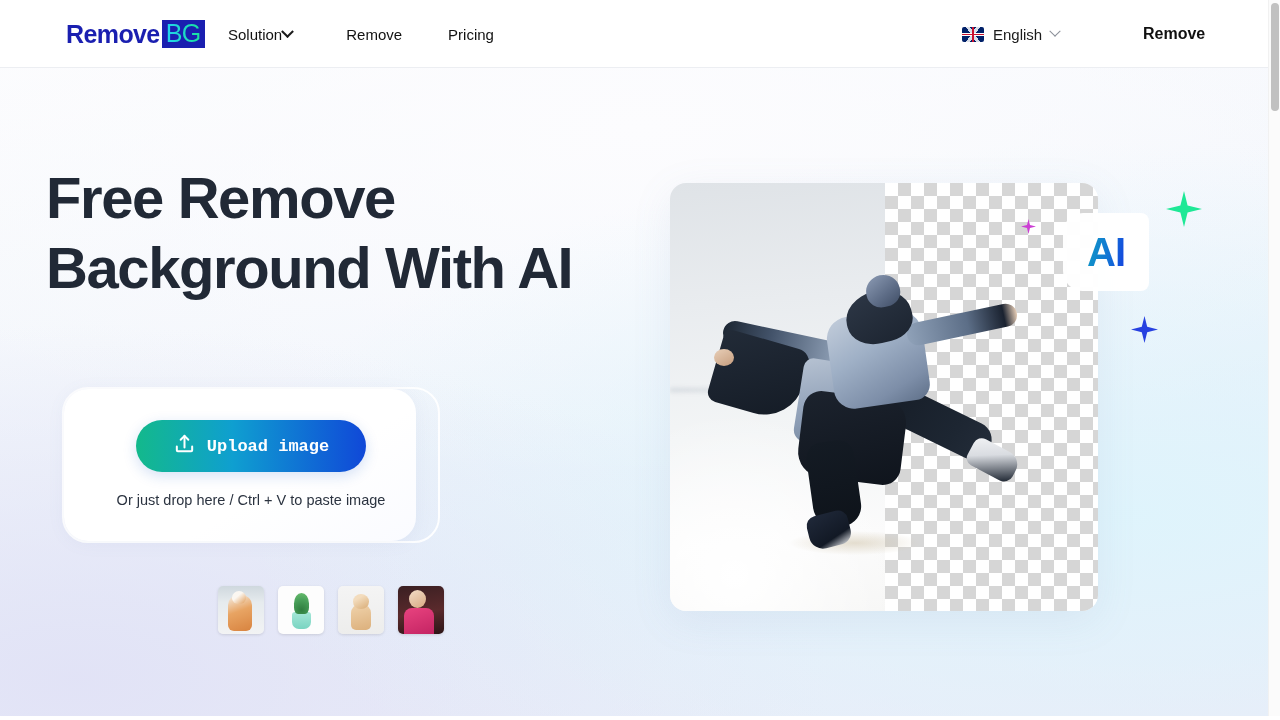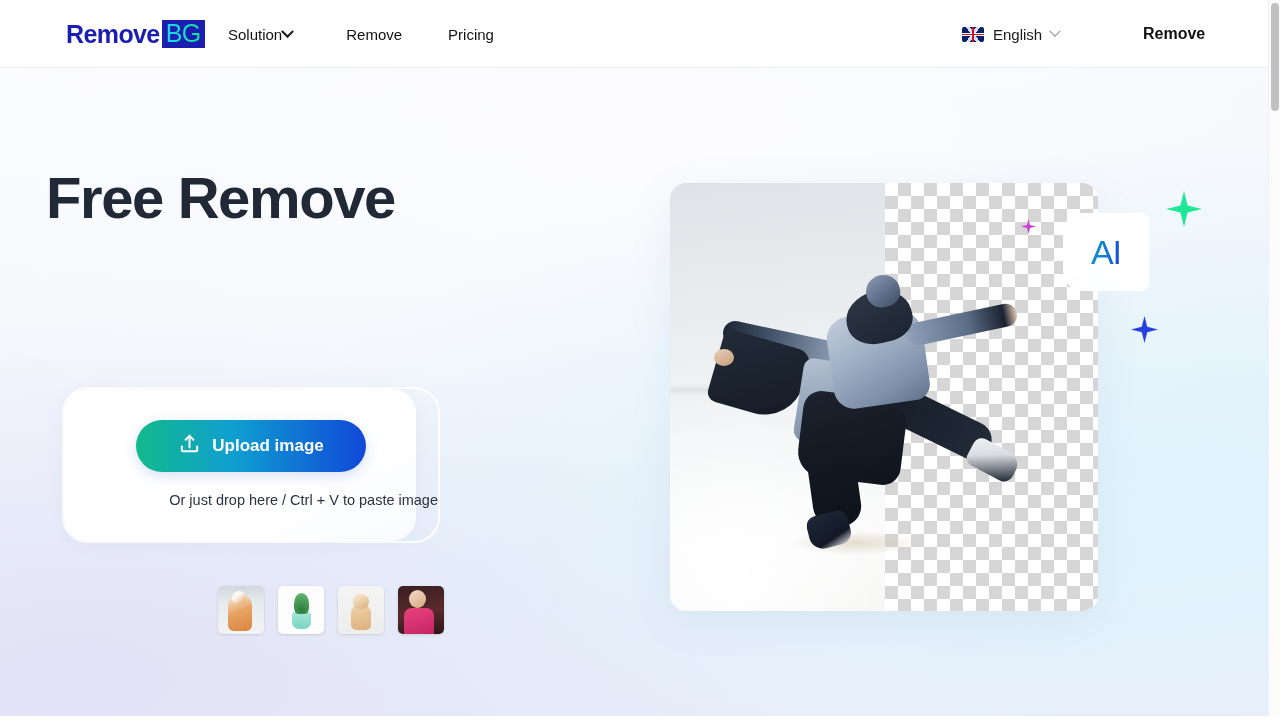--- a/index.html
+++ b/index.html
@@ -121,24 +121,24 @@
     border-radius:24px;
     box-shadow:0 2px 18px rgba(110,125,170,.07);
   }
   .upload-btn {
     position:absolute; left:136px; top:420px; width:230px; height:52px;
     border-radius:26px; border:none; cursor:pointer;
     background:linear-gradient(90deg,#13b98b 0%,#0f9fd0 42%,#1048d8 100%);
     display:flex; align-items:center; justify-content:center; gap:11px;
     box-shadow:0 4px 14px rgba(20,90,200,.18);
   }
-  .upload-btn-label { font-size:17px; font-weight:bold; color:#fff; }
+  .upload-btn-label { font-size:17px; font-weight:bold; color:#fff;font-family:Liberation Mono, monospace; }
   .drop-hint {
     position:absolute; left:64px; top:492px; width:374px;
-    text-align:right; font-size:14.5px; color:#2b3340;
+    text-align:center; font-size:14.5px; color:#2b3340;
   }
 
   
   .samples-label {
     position:absolute; left:62px; top:588px;
     font-size:14.5px; line-height:25px; color:#222933;
   }
   .thumbs { position:absolute; left:218px; top:586px; display:flex; gap:14px; }
   .thumb {
     width:46px; height:48px; border-radius:5px; overflow:hidden;
@@ -231,21 +231,21 @@
     background:radial-gradient(ellipse at 50% 50%, rgba(208,196,170,.55) 0%, rgba(230,226,214,0) 72%);}
 
   
   .ai-badge {
     position:absolute; left:1063px; top:213px; width:86px; height:78px;
     background:rgba(255,255,255,.96); border-radius:20px 8px 8px 20px;
     display:flex; align-items:center; justify-content:center;
     z-index:6;
   }
   .ai-text {
-    font-size:34px; font-weight:normal; letter-spacing:-1px; line-height:1;
+    font-size:40px; font-weight:bold; letter-spacing:-1px; line-height:1;
     background:linear-gradient(100deg,#0e9bc4 0%,#1276d4 55%,#1540e0 100%);
     -webkit-background-clip:text; background-clip:text; color:transparent;
   }
   
   .spark { position:absolute; z-index:7; }
   .spark i {
     display:block; width:100%; height:100%;
     background:var(--c);
     clip-path:polygon(50% 0%, 60% 40%, 100% 50%, 60% 60%, 50% 100%, 40% 60%, 0% 50%, 40% 40%);
   }
@@ -298,20 +298,21 @@
         </span>
       <span class="lang-label">English</span>
       <span class="chev-sm"></span>
     </div>
 
     <div class="login">Remove</div>
   </div>
 
   <h1 class="h1">
     <span>Free Remove</span><br>
+    <span>Background With AI</span>
   </h1>
 
 
   <div class="upload-outline"></div>
   <div class="upload-card"></div>
 
   <button class="upload-btn">
     <span>
       <svg width="23" height="23" viewBox="0 0 24 24" fill="none" stroke="#ffffff" stroke-width="2.1" stroke-linecap="round" stroke-linejoin="round">
         <path d="M12 15V3"></path>

